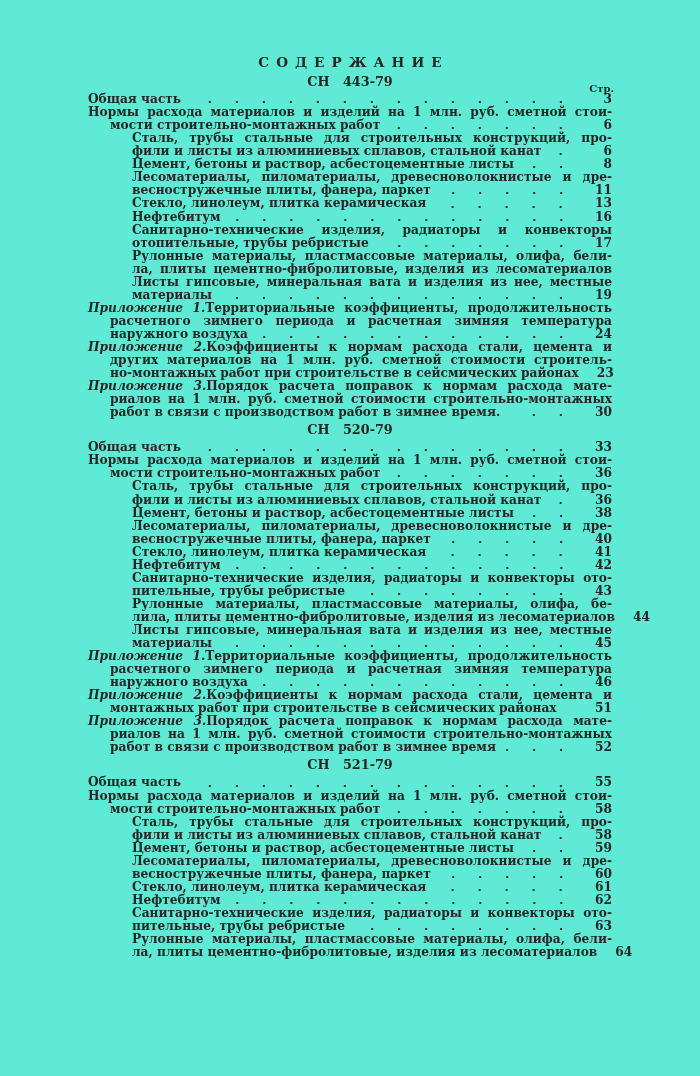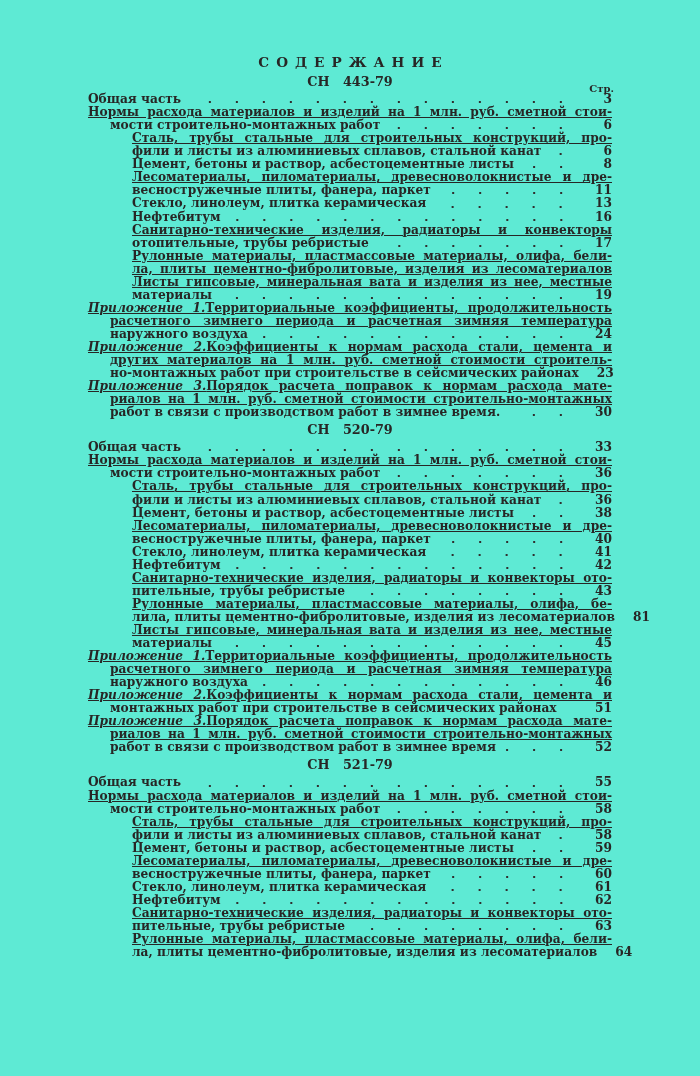--- a/index.html
+++ b/index.html
@@ -11,21 +11,21 @@
     font-size:12.2px; line-height:13.05px;
     padding:56px 88px 0 88px; position:relative;
   }
   .title {
     text-align:center; font-size:13.6px; letter-spacing:7px;
     padding-left:7px; margin-bottom:6px; white-space:nowrap;
   }
   .page-col-label { position:absolute; top:82px; right:86px; font-size:10px; }
   .sec-heading { text-align:center; word-spacing:9px; margin:4px 0 5px; font-size:12.8px; }
   .entry.l1 { padding-left:44px; }
-  .line { text-align:justify; text-align-last:justify;text-decoration:underline; }
+  .line { text-align:justify; text-align-last:justify; }
   .entry.l0 .line.cont, .entry.l0 .lastrow.cont { margin-left:22px; }
   .lastrow { display:flex; align-items:baseline; }
   .lt { white-space:nowrap; }
   .dots {
     flex:1 1 auto; height:4px; margin:0 4px 0 9px; align-self:flex-end;
     margin-bottom:2px;
     background-image:radial-gradient(circle at 2px 2px, #2f2e2d 1.05px, rgba(0,0,0,0) 1.45px);
     background-size:27px 4px; background-repeat:repeat-x; background-position:100% 50%;
   }
   .pg { min-width:22px; text-align:right; white-space:nowrap; }
@@ -197,21 +197,21 @@
           <span class="lt">пительные, трубы ребристые</span>
           <span class="dots"></span>
           <span class="pg">43</span>
         </div>
       </div>
       <div class="entry l1">
         <div class="line">Рулонные материалы, пластмассовые материалы, олифа, бе-</div>
         <div class="lastrow">
           <span class="lt">лила, плиты цементно-фибролитовые, изделия из лесоматериалов</span>
           <span class="dots"></span>
-          <span class="pg">81</span>
+          <span class="pg">44</span>
         </div>
       </div>
       <div class="entry l1">
         <div class="line">Листы гипсовые, минеральная вата и изделия из нее, местные</div>
         <div class="lastrow">
           <span class="lt">материалы</span>
           <span class="dots"></span>
           <span class="pg">45</span>
         </div>
       </div>

